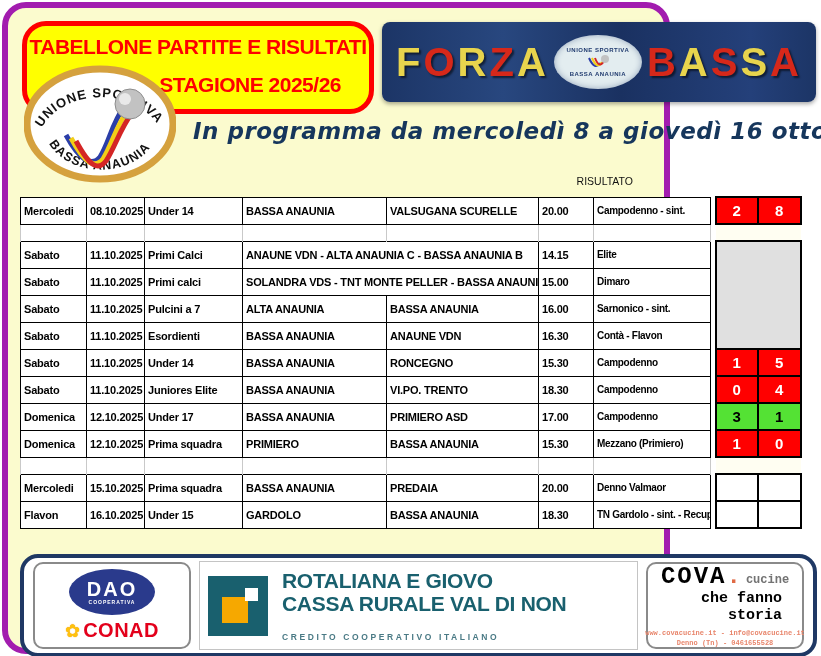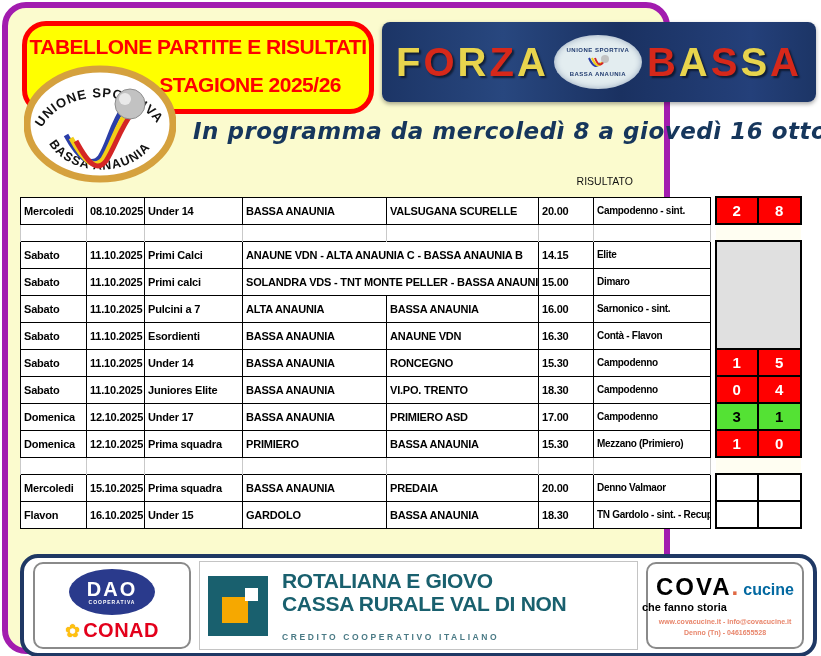--- a/index.html
+++ b/index.html
@@ -49,26 +49,26 @@
   .panel-dao { width:158px; height:87px; border:2px solid #8a8a8a; border-radius:10px; display:flex; flex-direction:column; align-items:center; justify-content:center; gap:4px; background:#fff; }
   .dao-oval { width:86px; height:46px; background:#2A3A8C; border-radius:50%; display:flex; flex-direction:column; align-items:center; justify-content:center; }
   .dao-name { color:#fff; font-size:20px; font-weight:800; letter-spacing:2px; line-height:1; }
   .dao-sub { color:#fff; font-size:5px; font-weight:700; letter-spacing:1px; }
   .conad-row { display:flex; align-items:center; gap:3px; }
   .conad-flower { color:#FFC20E; font-size:18px; text-shadow:0 0 1px #E58E00; line-height:1; }
   .conad-name { color:#E3001B; font-size:20px; font-weight:800; letter-spacing:.5px; }
   .panel-cassa { flex:1; height:89px; border:1px solid #c4c4c4; background:#fff; display:flex; align-items:center; gap:14px; padding-left:8px; }
   .cassa-text .l12 { color:#19606E; font-size:21px; font-weight:800; letter-spacing:-0.3px; line-height:1.1; }
   .cassa-text .l3 { color:#4A7A85; font-size:8.5px; font-weight:700; letter-spacing:2.6px; margin-top:17px; }
-  .panel-cova { width:158px; height:87px; border:2px solid #8a8a8a; border-radius:10px; display:flex; flex-direction:column; align-items:center; justify-content:center; background:#fff; }
+  .panel-cova { width:158px; height:87px; border:2px solid #8a8a8a; border-radius:10px; display:flex; flex-direction:column; align-items:center; justify-content:center; background:#fff;font-family:Liberation Mono, monospace; }
   .cova-row { display:flex; align-items:baseline; }
   .cova-name { color:#000; font-size:24px; font-weight:800; letter-spacing:2px; line-height:1; }
   .cova-dot { color:#E06A45; font-size:24px; font-weight:800; }
-  .cova-tag1 { color:#0369a1; font-size:16px; font-weight:700; margin-left:5px; }
-  .cova-tag2 { color:#000; font-size:11px; font-weight:700; align-self:flex-end; margin:0 6px 4px 0; width:100%; padding-right:14px; }
+  .cova-tag1 { color:#737373; font-size:12px; font-weight:700; margin-left:5px; }
+  .cova-tag2 { color:#000; font-size:15px; font-weight:700; align-self:flex-end; margin:0 6px 4px 0; width:100%; text-align:right; padding-right:14px; }
   .cova-contact { color:#E8856B; font-size:7px; font-weight:800; text-align:center; line-height:1.5; white-space:nowrap; }
 </style>
 </head>
 <body>
 
 <div class="frame">
 
   <div class="title-box">
     <div class="title-line1">TABELLONE PARTITE E RISULTATI</div>
     <div class="title-line2">STAGIONE 2025/26</div>

